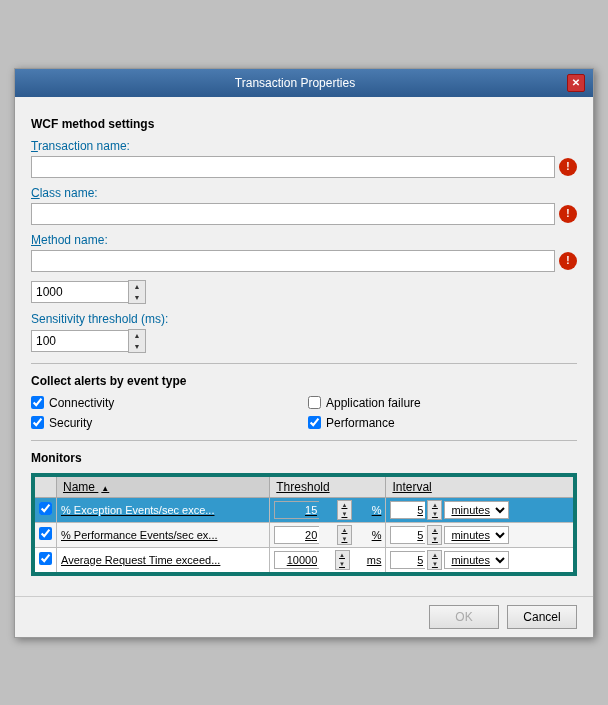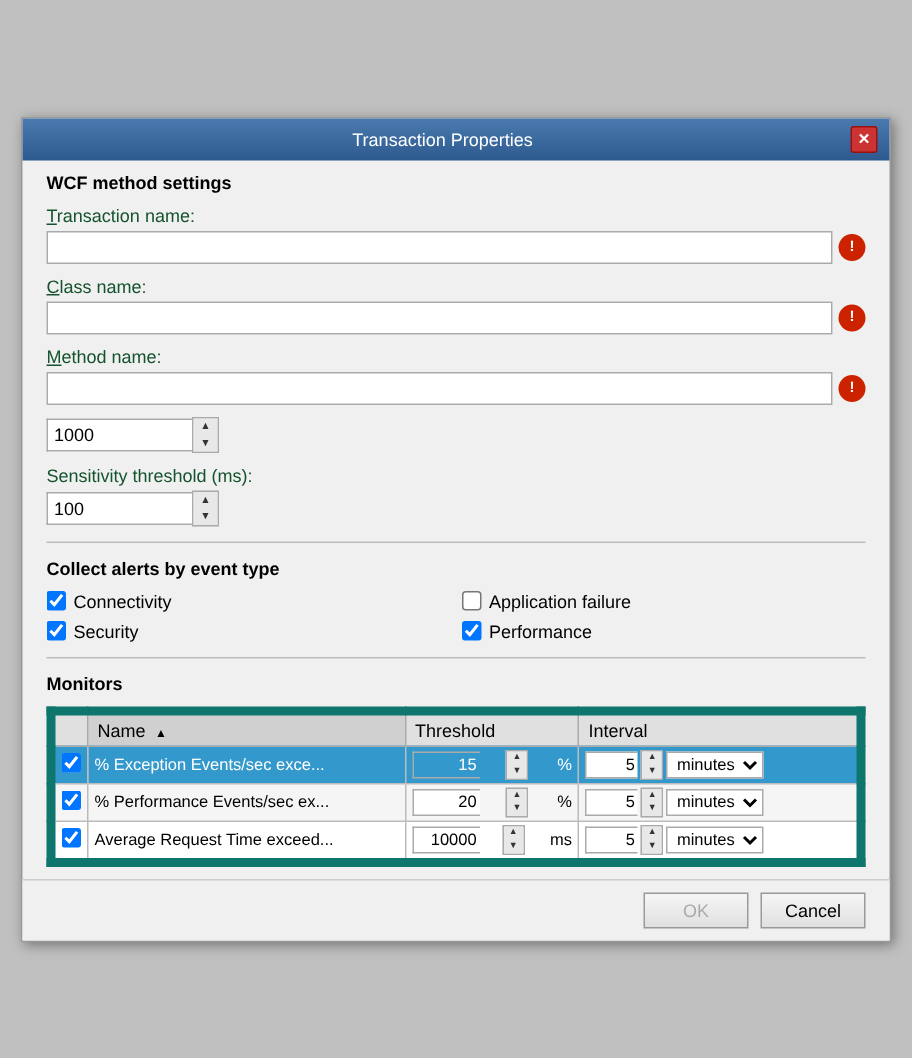--- a/index.html
+++ b/index.html
@@ -44,37 +44,37 @@
       border-radius: 2px;
       color: white;
       font-size: 10px;
       display: flex;
       align-items: center;
       justify-content: center;
       cursor: pointer;
       font-weight: bold;
     }
     .dialog-body {
-      padding: 8px 16px;
+      padding: 20px 16px;
       flex: 1;
       overflow: auto;
     }
     .section-title {
       font-weight: bold;
       font-size: 12px;
       margin-bottom: 8px;
       color: #000;
     }
     .form-group {
       margin-bottom: 8px;
     }
     .form-label {
       display: block;
       margin-bottom: 3px;
-      color: #14532d;
+      color: #0369a1;
       font-size: 12px;
     }
     .form-label u { text-decoration: underline; }
     .input-wrapper {
       display: flex;
       align-items: center;
     }
     .text-input {
       flex: 1;
       height: 22px;
@@ -152,22 +152,23 @@
       width: 13px;
       height: 13px;
       cursor: pointer;
     }
     .monitors-section {
       margin-top: 4px;
     }
     .monitors-table {
       width: 100%;
       border-collapse: collapse;
-      border: 6px solid #0f766e;
+      border: 4px solid #0f766e;
       margin-top: 6px;
+      text-decoration: underline;
     }
     .monitors-table th {
       background: #e0e0e0;
       border: 1px solid #aaa;
       padding: 3px 6px;
       text-align: left;
       font-weight: normal;
       font-size: 12px;
     }
     .monitors-table th.sort-col {

